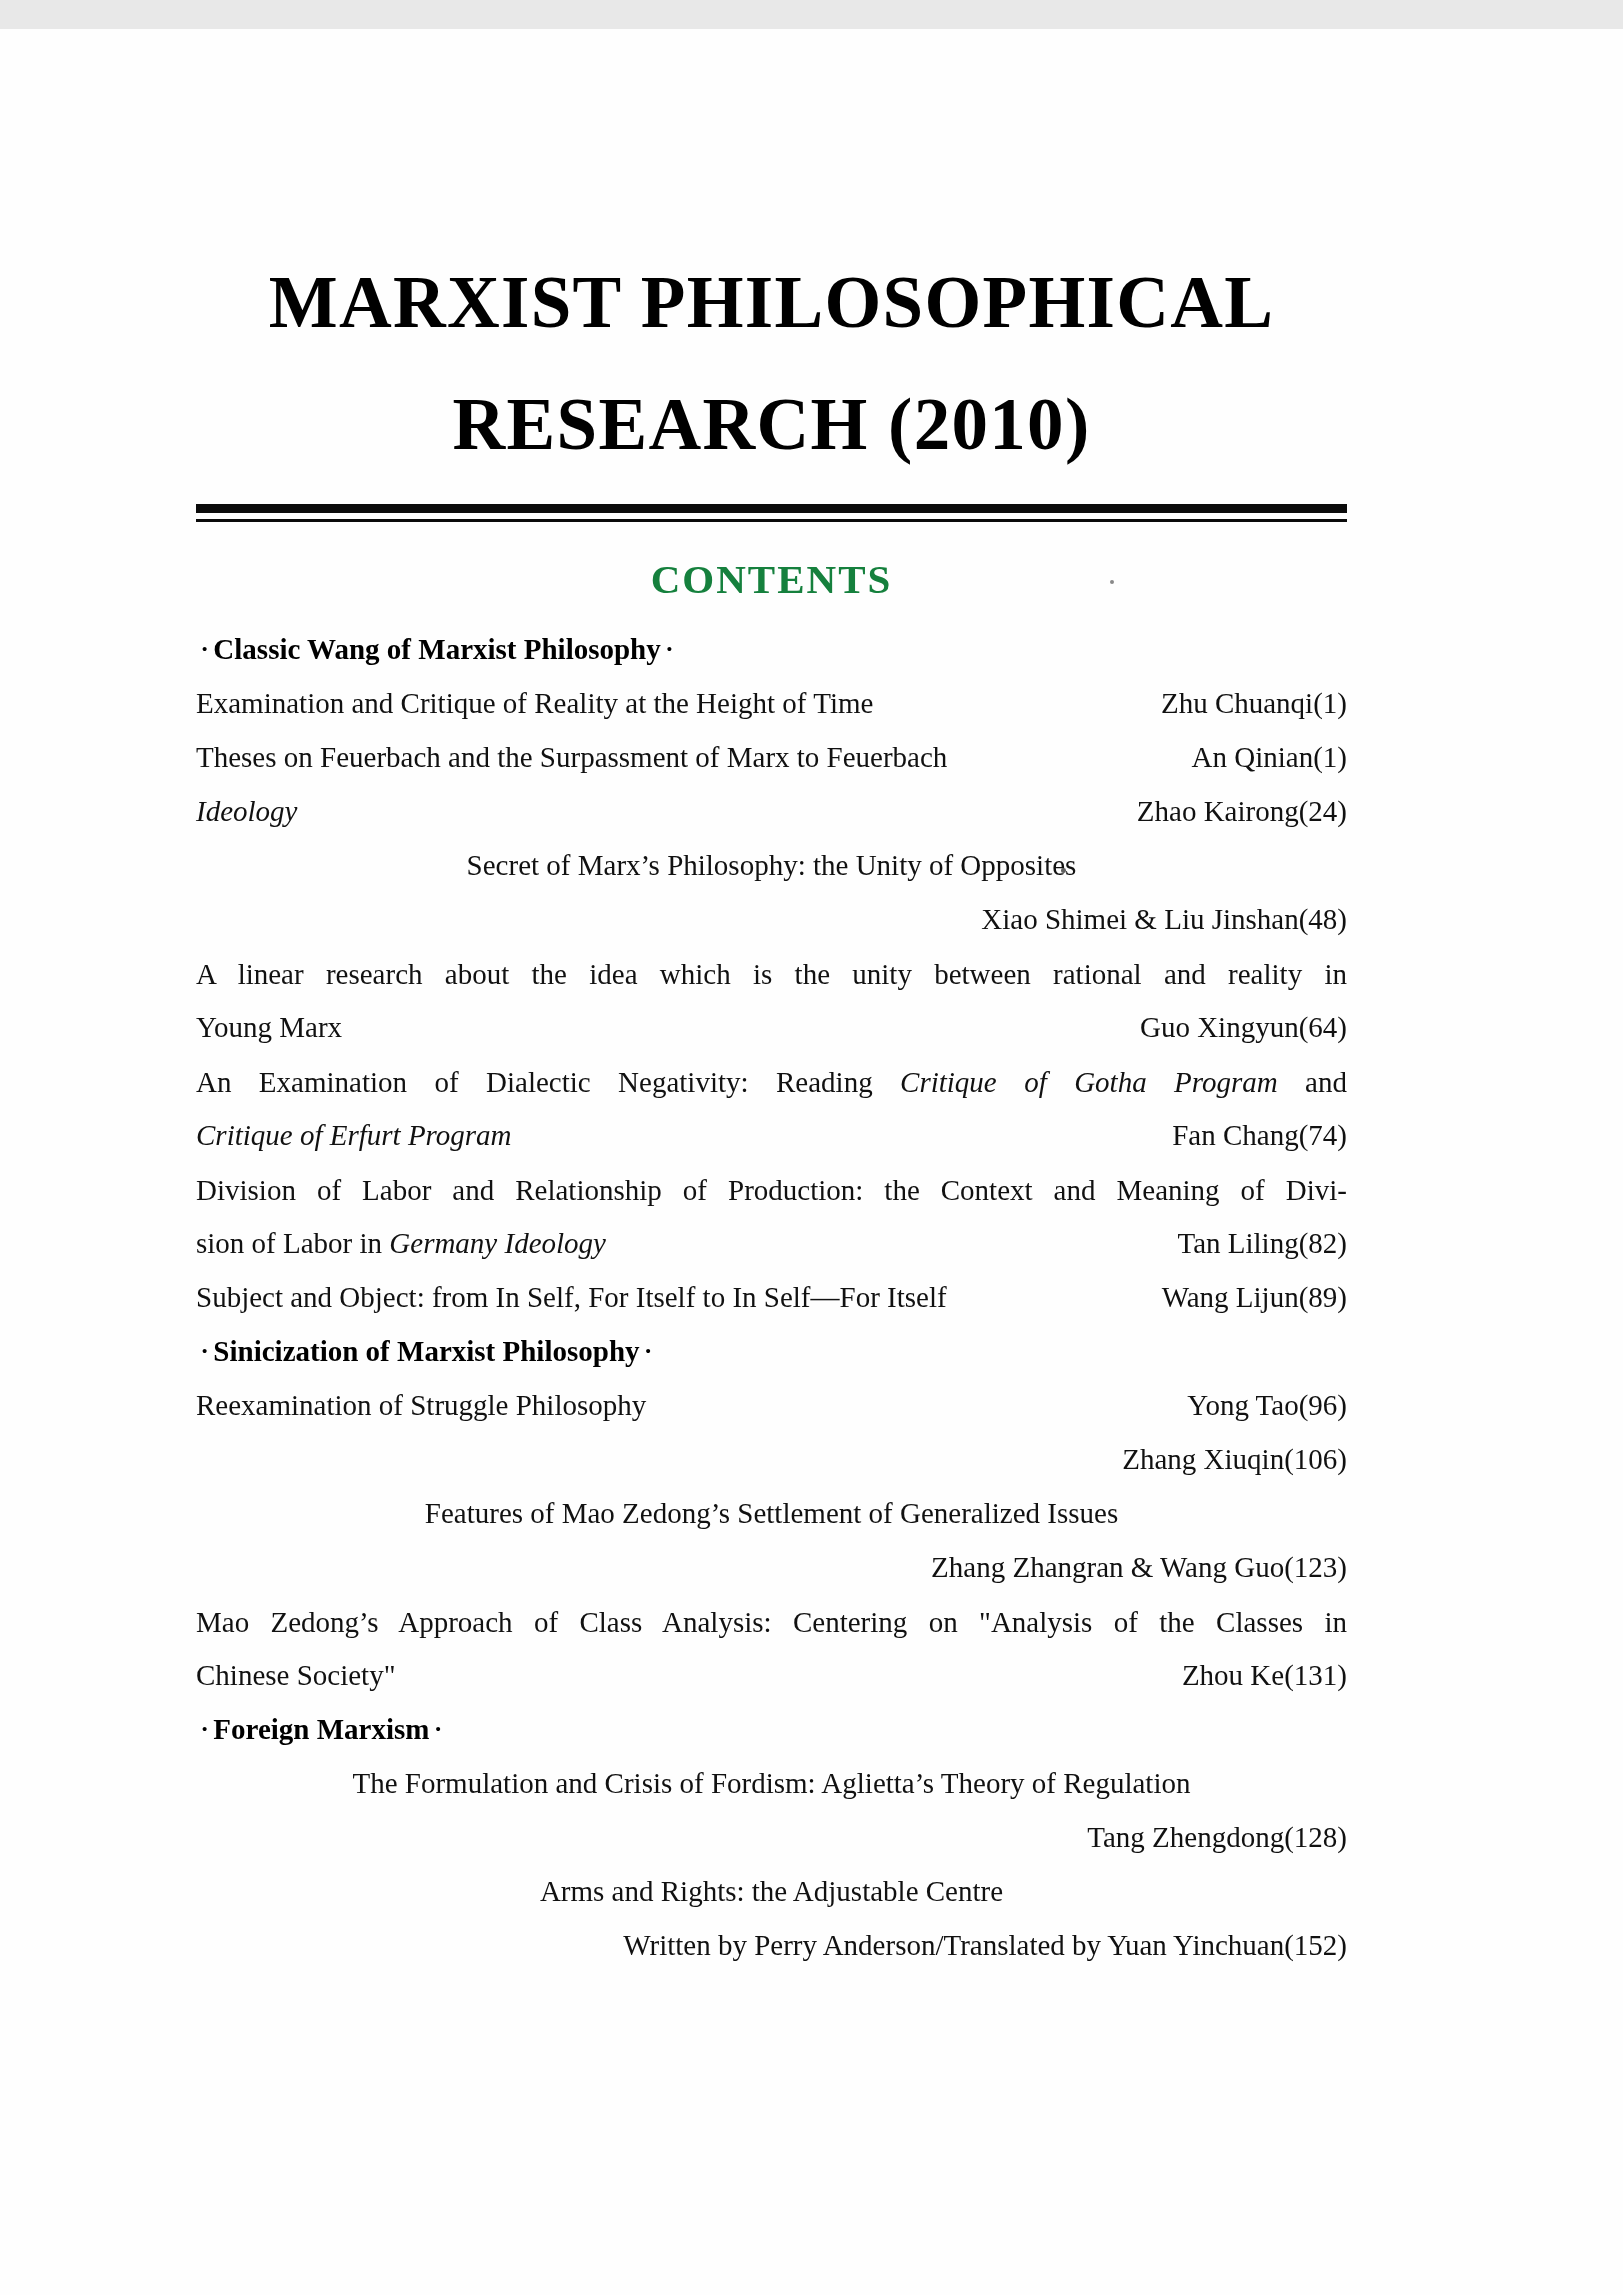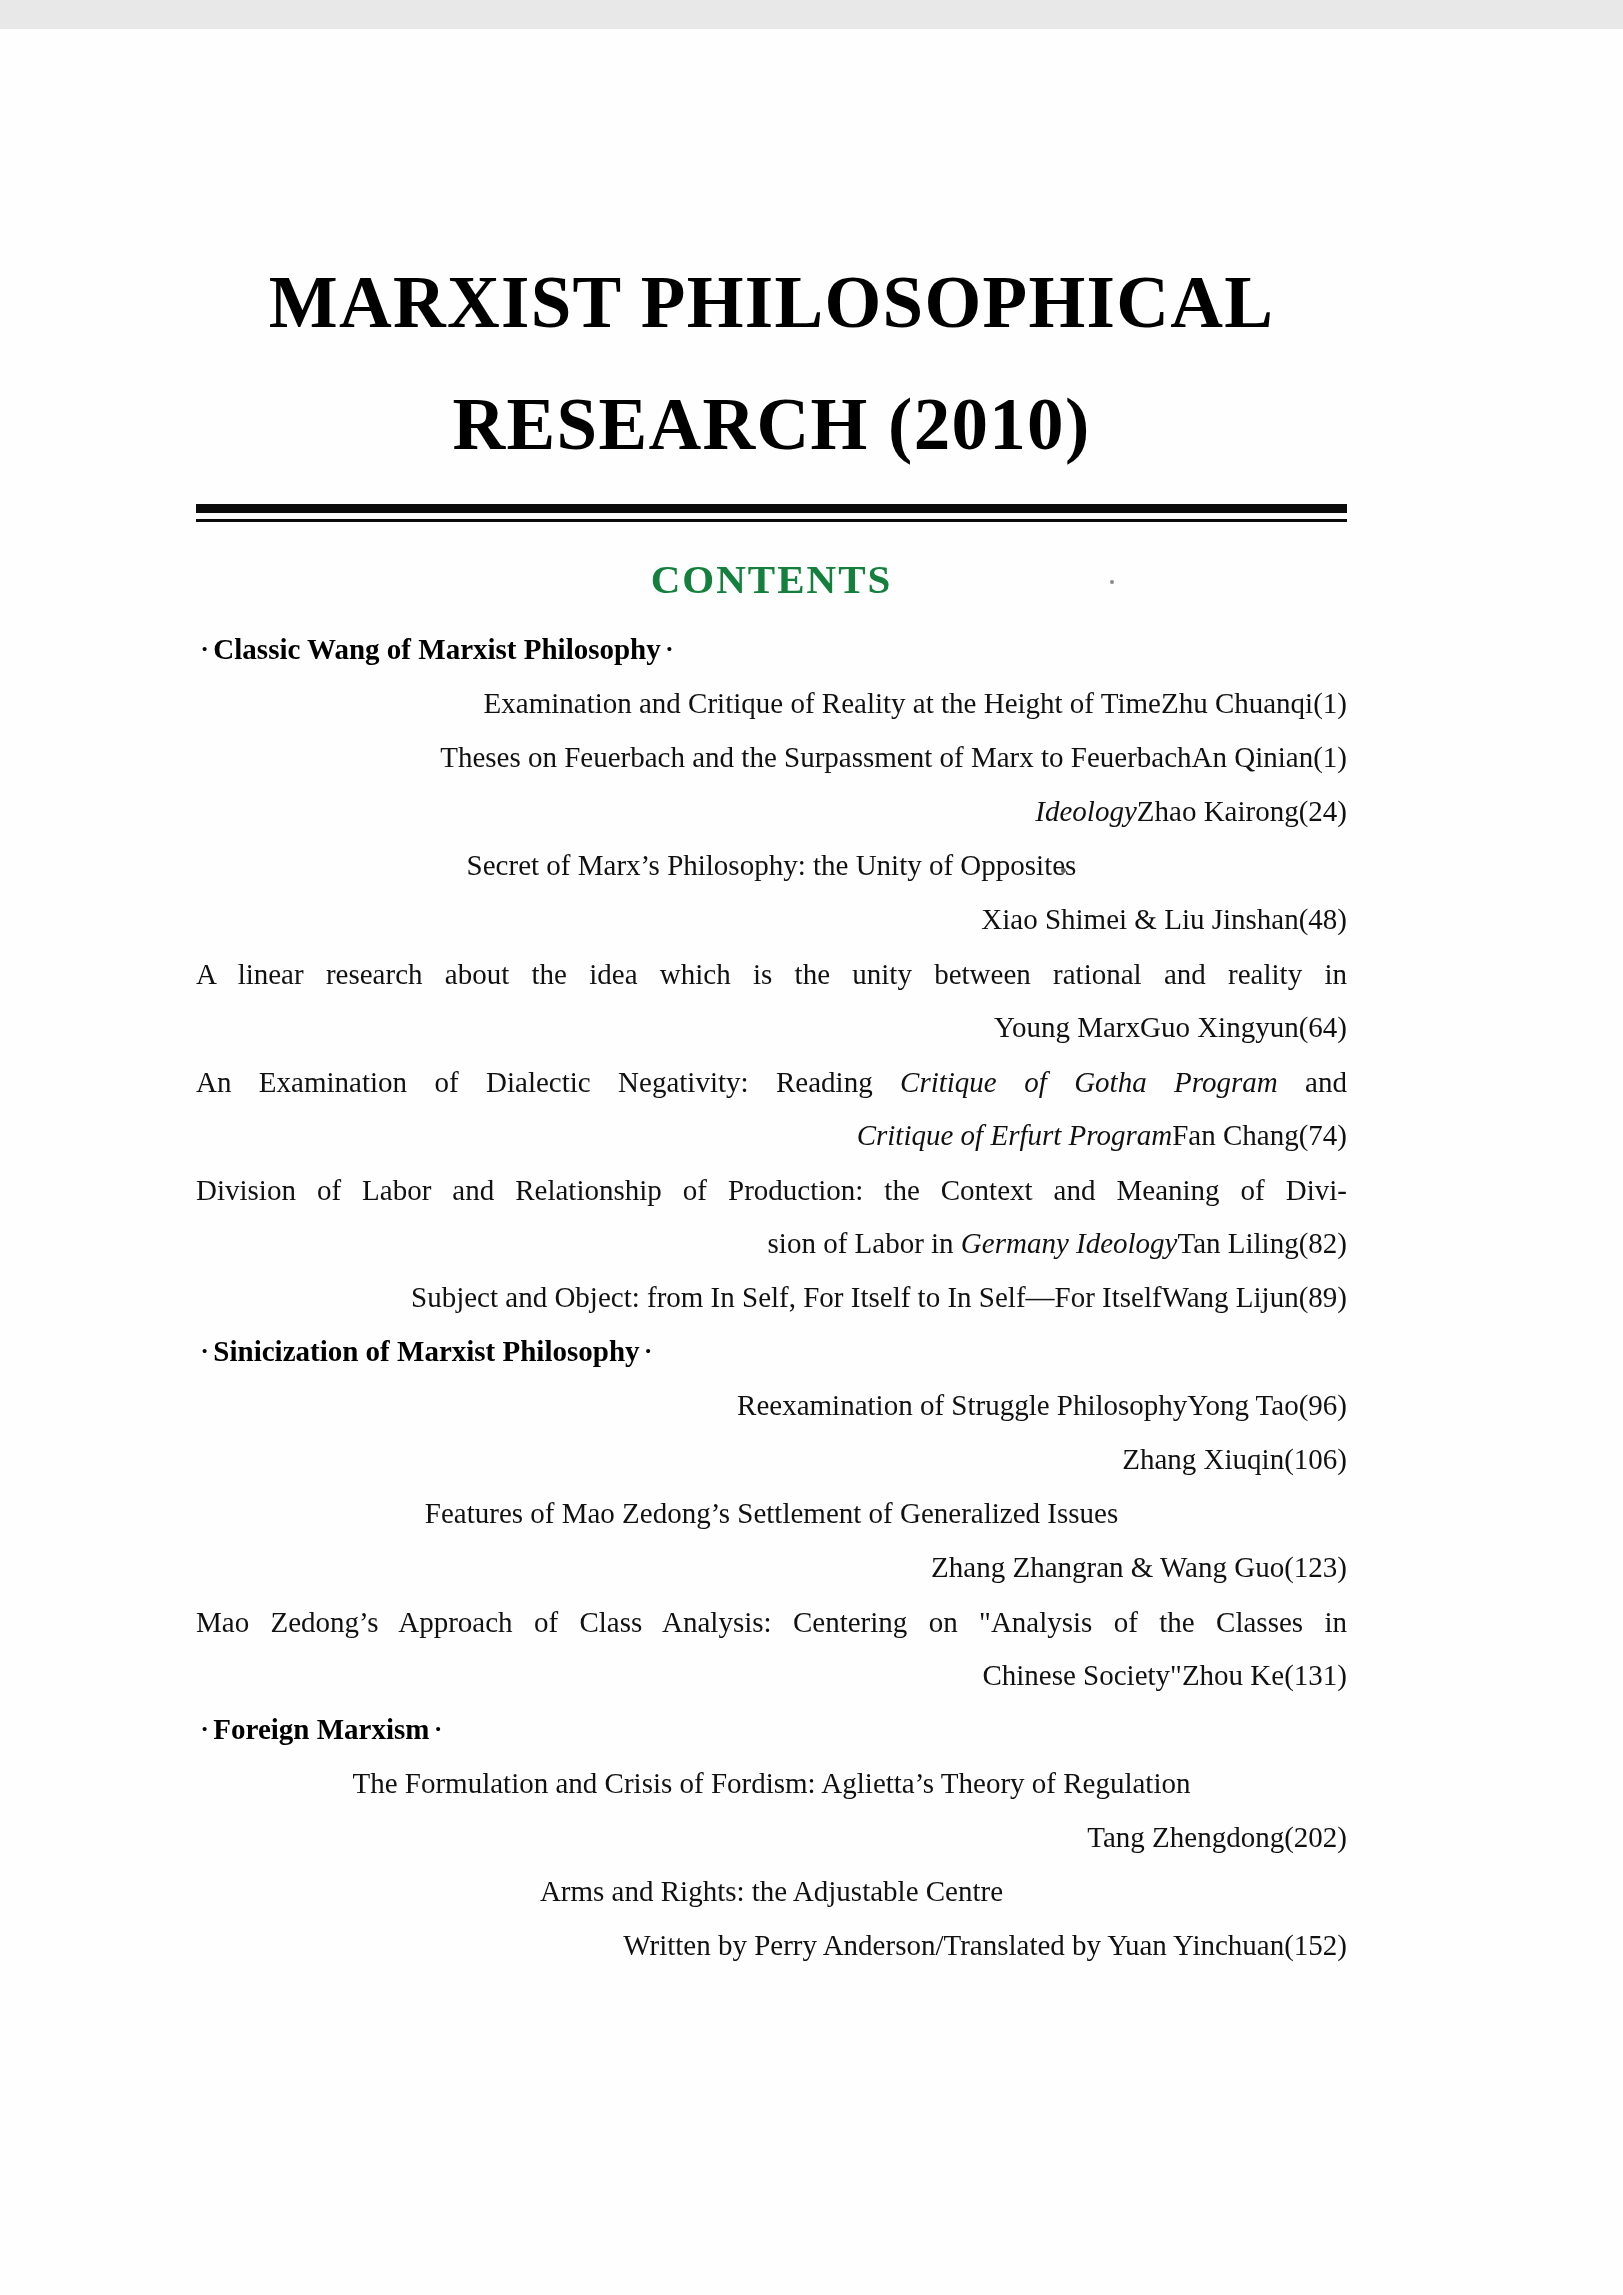--- a/index.html
+++ b/index.html
@@ -44,21 +44,21 @@
     font-size: 29px;
   }
   .line {
     height: 54px;
     display: flex;
     align-items: center;
     white-space: nowrap;
   }
   .line .left  { white-space: nowrap; }
   .line .right { white-space: nowrap; }
-  .entry.between { justify-content: flex-end; }
+  .entry.between { justify-content: space-between; }
   .entry.right   { justify-content: flex-end; }
   .entry.left    { justify-content: center; }
   .entry.justify {
     display: block;
     line-height: 54px;
     text-align: justify;
     text-align-last: justify;
     white-space: normal;
   }
   .section { font-weight: bold; color: #000; }
@@ -163,21 +163,21 @@
         </div>
         <div class="line section">
           <span class="bullet">•</span>
           <span>Foreign Marxism</span>
           <span class="bullet">•</span>
         </div>
         <div class="line entry left">
           <span class="left"><span>The Formulation and Crisis of Fordism: Aglietta’s Theory of Regulation</span></span>
         </div>
         <div class="line entry right">
-          <span class="right">Tang Zhengdong(202)</span>
+          <span class="right">Tang Zhengdong(128)</span>
         </div>
         <div class="line entry left">
           <span class="left"><span>Arms and Rights: the Adjustable Centre</span></span>
         </div>
         <div class="line entry right">
           <span class="right">Written by Perry Anderson/Translated by Yuan Yinchuan(152)</span>
         </div>
       </div>
 
   </div>

